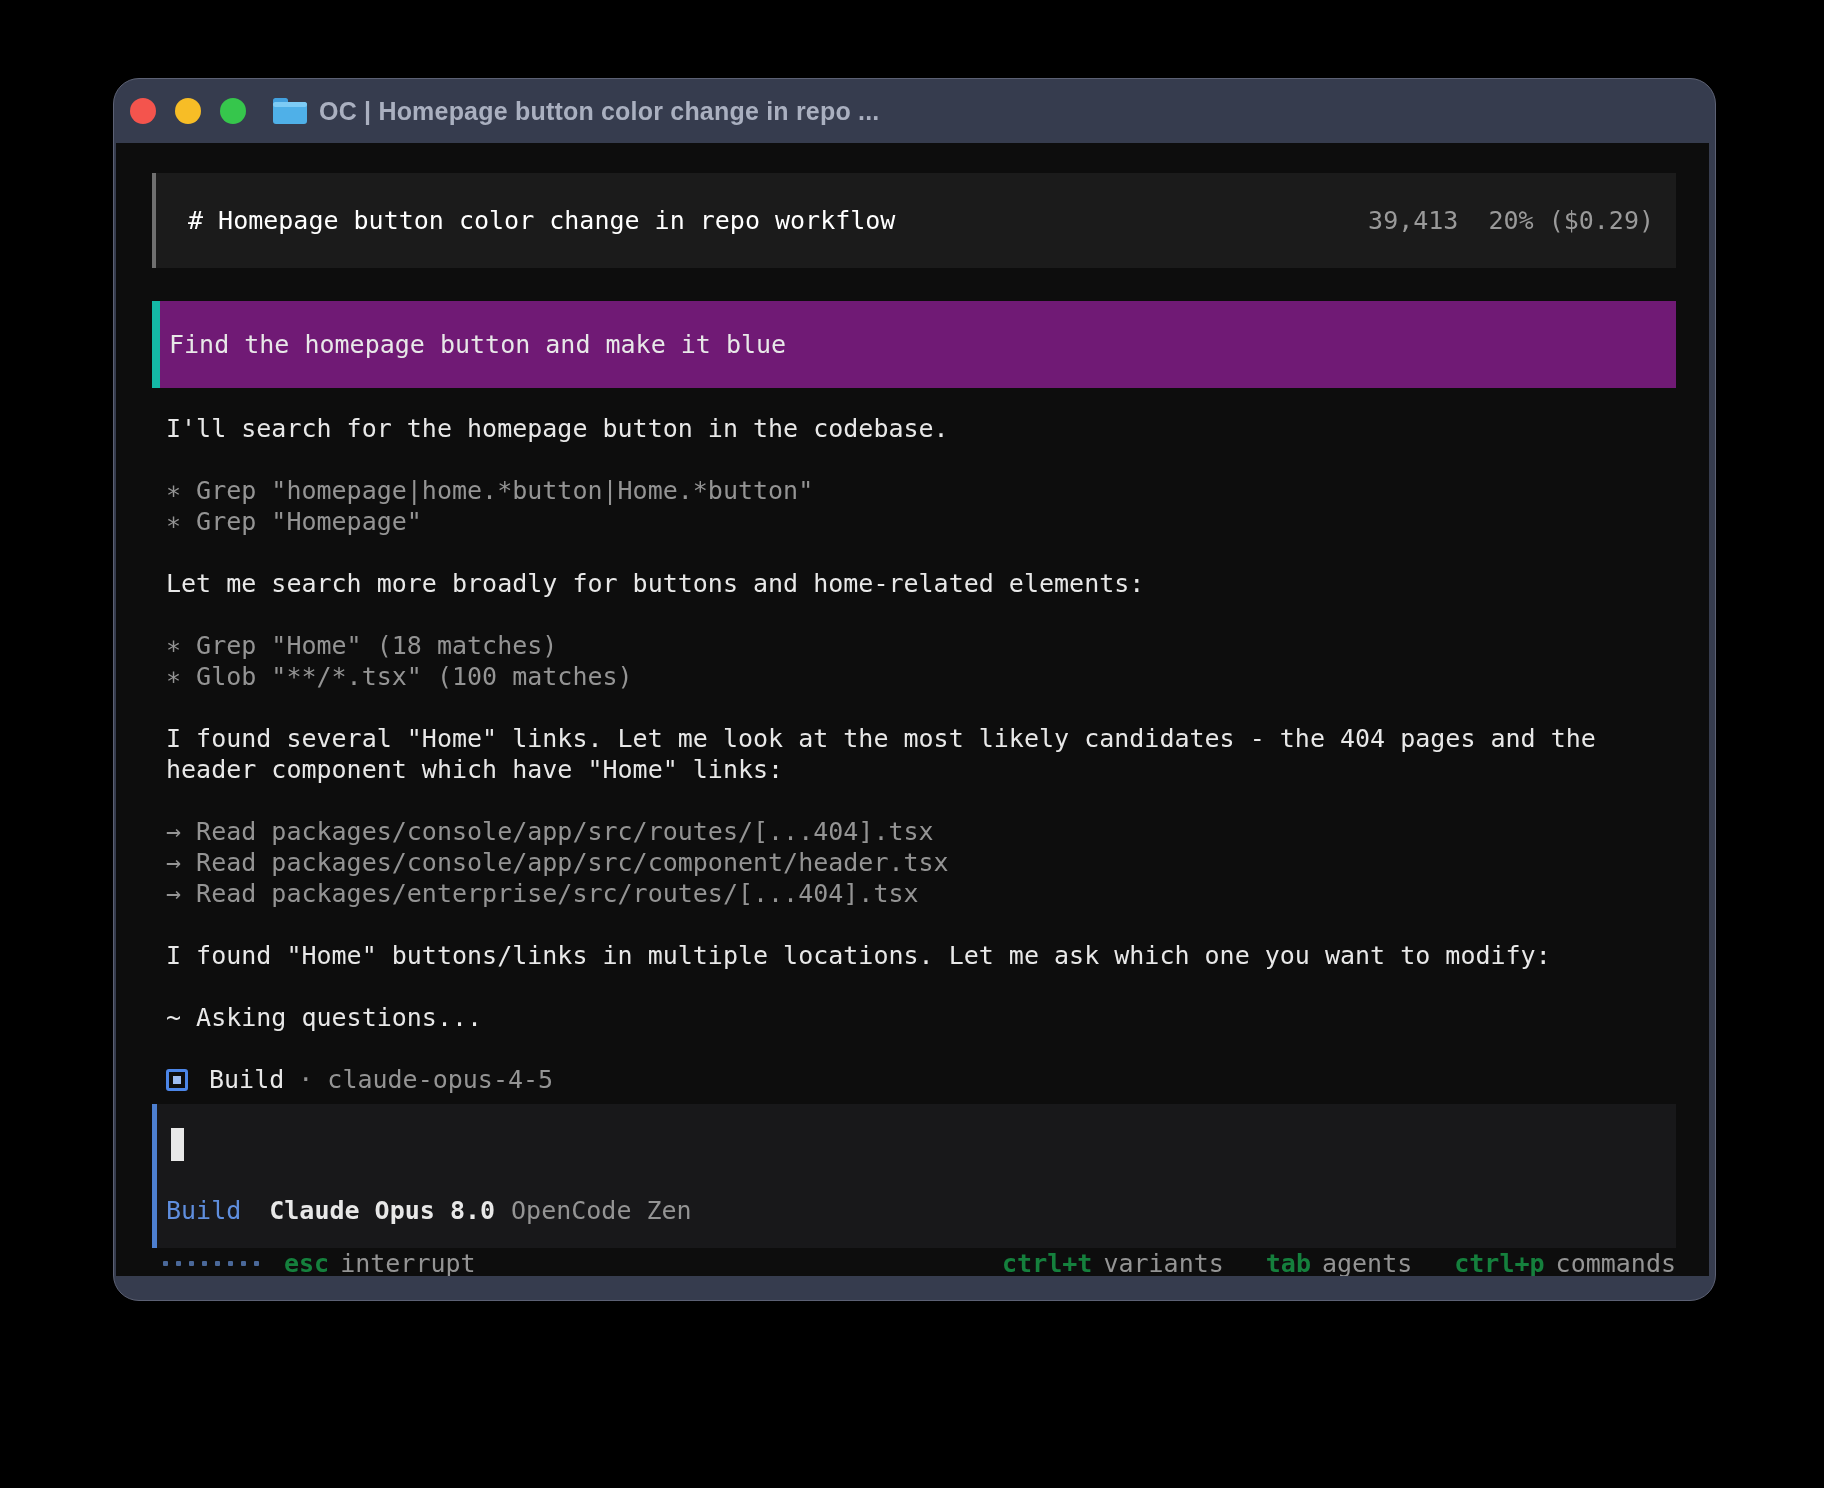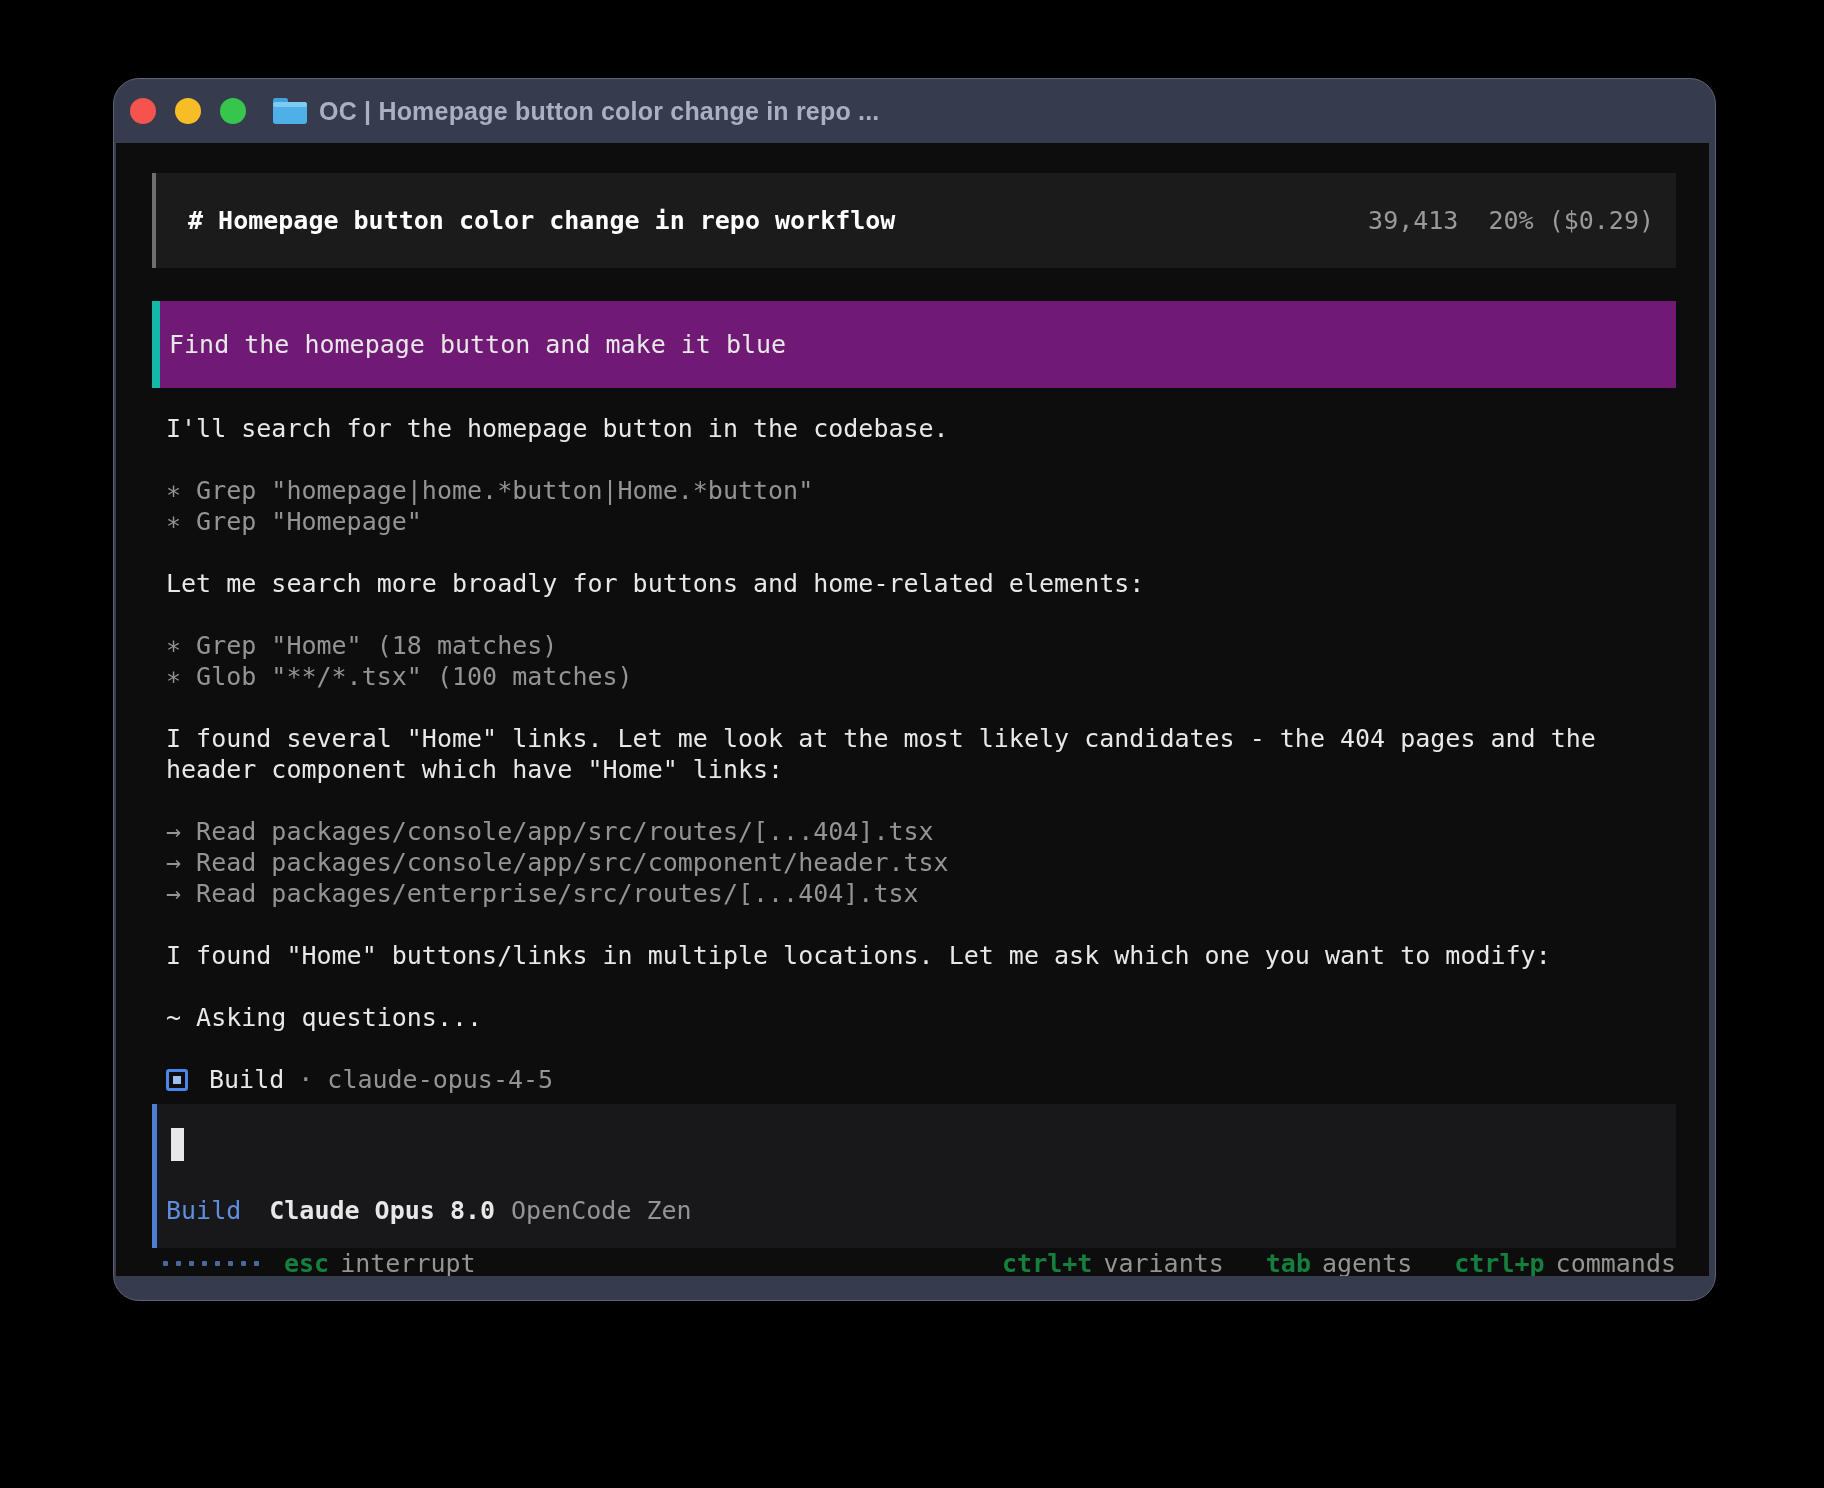--- a/index.html
+++ b/index.html
@@ -29,21 +29,21 @@
   }
   .scroll{padding:30px 33px 0 36px;}
   .dim{color:#949494;}
   .blue{color:#5f8ede;}
   
   .session-header{
     height:95px;background:#1b1b1b;border-left:4px solid #6f6f6f;
     display:flex;align-items:center;box-sizing:border-box;
     padding:0 22px 0 32px;
   }
-  .h-title{font-weight:700;color:#fff;white-space:pre;flex:1;}
+  .h-title{font-weight:400;color:#fff;white-space:pre;flex:1;}
   .h-stats{display:flex;gap:30px;color:#9a9a9a;white-space:pre;justify-content:center;}
   
   .user-box{
     margin-top:33px;height:87px;background:#701a75;border-left:8px solid #14b8a6;
     display:flex;align-items:center;box-sizing:border-box;padding-left:9px;
   }
   
   .txt{margin:31px 0 0 0;padding-left:14px;line-height:31px;white-space:pre-wrap;}
   .txt.first{margin-top:25px;}
   .lines{margin-top:31px;padding-left:14px;}

